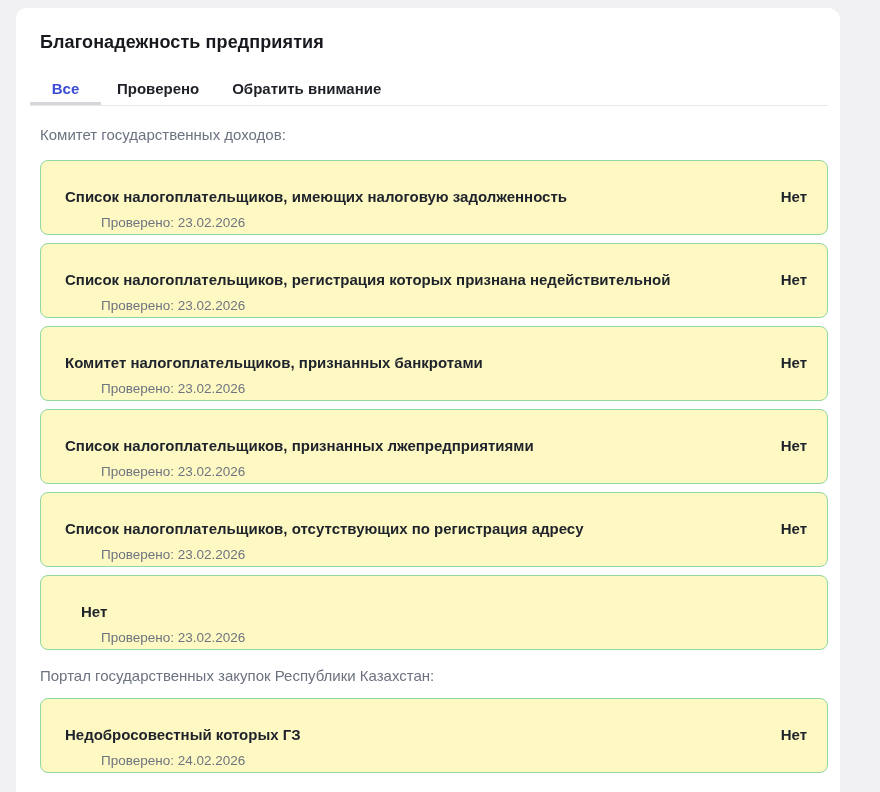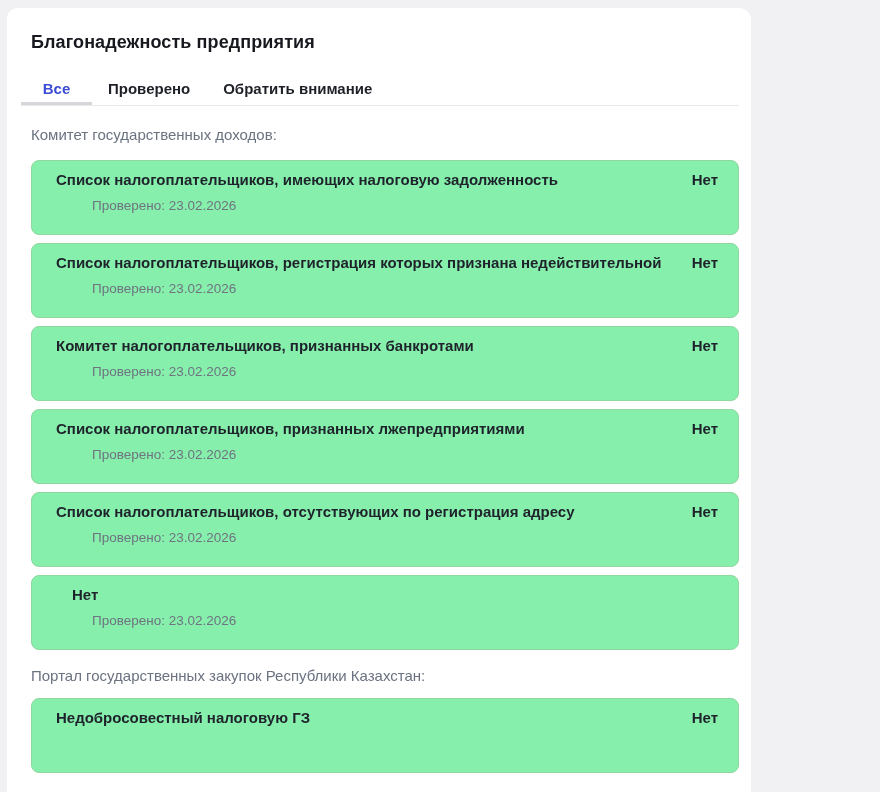--- a/index.html
+++ b/index.html
@@ -4,22 +4,22 @@
 <style>
   * { box-sizing: border-box; margin: 0; padding: 0; }
   html, body {
     width: 880px; height: 792px;
     background: #f1f1f3;
     font-family: "Liberation Sans", "DejaVu Sans", sans-serif;
     overflow: hidden;
   }
   .panel {
     position: absolute;
-    top: 8px; left: 7px;
-    width: 744px; height: 784px;
+    top: 8px; left: 16px;
+    width: 824px; height: 784px;
     background: #ffffff;
     border-radius: 10px 12px 0 0;
   }
   .panel-inner { padding: 24px 12px 0 24px; }
 
   .page-title {
     font-size: 18px;
     font-weight: 700;
     color: #17191f;
     letter-spacing: .1px;
@@ -62,25 +62,25 @@
   .section-heading {
     font-size: 15px;
     color: #6b7280;
     margin: 20px 0 17px;
   }
   .section-heading.second { margin-top: 17px; margin-bottom: 14px; }
 
   .card {
     position: relative;
     height: 75px;
-    background: #86efac;
+    background: #fef9c3;
     border: 1px solid #90d7a0;
     border-radius: 8px;
     margin-bottom: 8px;
-    padding: 10px 20px 0 24px;
+    padding: 27px 20px 0 24px;
     cursor: pointer;
   }
   .card-row {
     display: flex;
     justify-content: space-between;
     align-items: flex-start;
   }
   .card-title {
     font-size: 15px;
     font-weight: 700;
@@ -170,19 +170,20 @@
       <div class="card-row">
         <div class="card-value">Нет</div>
       </div>
       <div class="card-checked">Проверено: 23.02.2026</div>
     </div>
 
     <div class="section-heading second">Портал государственных закупок Республики Казахстан:</div>
 
     <div class="card">
       <div class="card-row">
-        <div class="card-title">Недобросовестный налоговую ГЗ</div>
+        <div class="card-title">Недобросовестный которых ГЗ</div>
         <div class="card-value">Нет</div>
       </div>
+      <div class="card-checked">Проверено: 24.02.2026</div>
     </div>
 
   </div>
 </div>
 
 </body></html>

